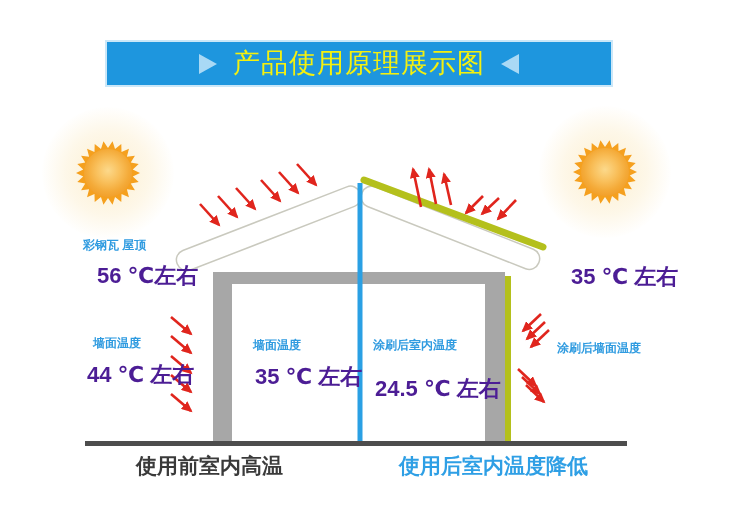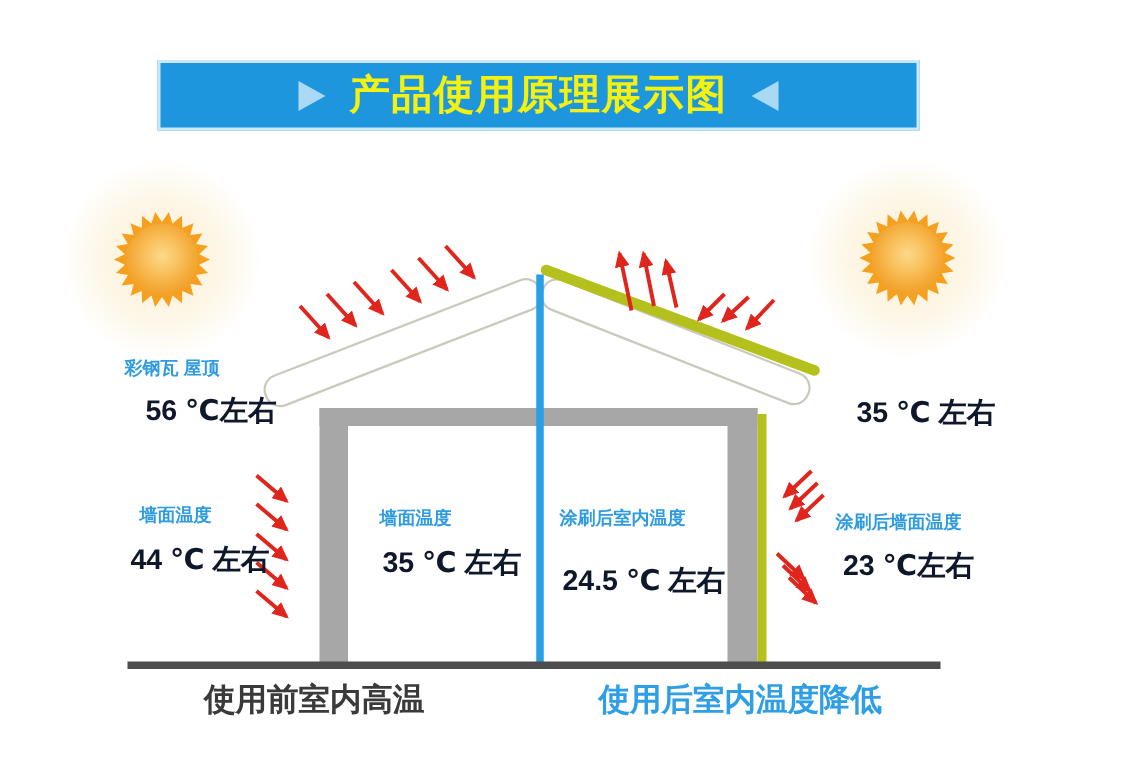--- a/index.html
+++ b/index.html
@@ -3,40 +3,40 @@
 <meta charset="utf-8">
 <style>
   html,body{margin:0;padding:0;background:#fff;}
   .canvas{position:relative;width:750px;height:521px;background:#ffffff;overflow:hidden;
           font-family:"Liberation Sans","DejaVu Sans",sans-serif;}
 
   
   .banner{position:absolute;left:105px;top:40px;width:508px;height:47px;
           background:#1E96DE;border:2px solid #CBE7F8;box-sizing:border-box;
           display:flex;align-items:center;justify-content:center;gap:16px;}
-  .banner-title{color:#F4F00F;font-size:27px;font-weight:bold;letter-spacing:1px;line-height:1;}
+  .banner-title{color:#F4F00F;font-size:27px;font-weight:normal;letter-spacing:1px;line-height:1;}
   .tri{width:0;height:0;display:inline-block;}
   .tri-r{border-left:18px solid #A9D9F5;border-top:10px solid transparent;border-bottom:10px solid transparent;}
   .tri-l{border-right:18px solid #A9D9F5;border-top:10px solid transparent;border-bottom:10px solid transparent;}
 
   
   .glow{position:absolute;width:132px;height:132px;border-radius:50%;
         background:radial-gradient(circle,rgba(252,238,205,.95) 0%,rgba(252,238,205,.45) 45%,rgba(255,255,255,0) 72%);}
   .glow-left{left:42px;top:107px}
   .glow-right{left:539px;top:106px}
   .sun{position:absolute;}
   .sun-left{left:75px;top:140px}
   .sun-right{left:572px;top:139px}
 
   .scene{position:absolute;left:0;top:0;}
 
   
   .lbl{position:absolute;font-weight:bold;white-space:nowrap;}
   .lbl-name{color:#2F9BE0;font-size:12px;}
-  .lbl-val{color:#0f172a;font-size:19px;}
+  .lbl-val{color:#4c1d95;font-size:22px;}
   #l-roof-name{left:83px;top:237px}
   #l-roof-val{left:97px;top:261px}
   #l-wall-name{left:93px;top:335px}
   #l-wall-val{left:87px;top:360px}
   #l-in-name{left:253px;top:337px}
   #l-in-val{left:255px;top:362px}
   #r-in-name{left:373px;top:337px}
   #r-in-val{left:375px;top:374px}
   #r-roof-name{left:567px;top:238px}
   #r-roof-val{left:571px;top:262px}
@@ -152,18 +152,17 @@
   <div class="lbl lbl-val" id="l-roof-val">56 ℃左右</div>
   <div class="lbl lbl-name" id="l-wall-name">墙面温度</div>
   <div class="lbl lbl-val" id="l-wall-val">44 ℃ 左右</div>
   <div class="lbl lbl-name" id="l-in-name">墙面温度</div>
   <div class="lbl lbl-val" id="l-in-val">35 ℃ 左右</div>
 
   <div class="lbl lbl-name" id="r-in-name">涂刷后室内温度</div>
   <div class="lbl lbl-val" id="r-in-val">24.5 ℃ 左右</div>
   <div class="lbl lbl-val" id="r-roof-val">35 ℃ 左右</div>
   <div class="lbl lbl-name" id="r-wall-name">涂刷后墙面温度</div>
-  <div class="lbl lbl-val" id="r-wall-val">23 ℃左右</div>
 
   <div class="caption caption-after">使用后室内温度降低</div>
   <div class="caption caption-before">使用前室内高温</div>
 
 </div>
 
 </body></html>

